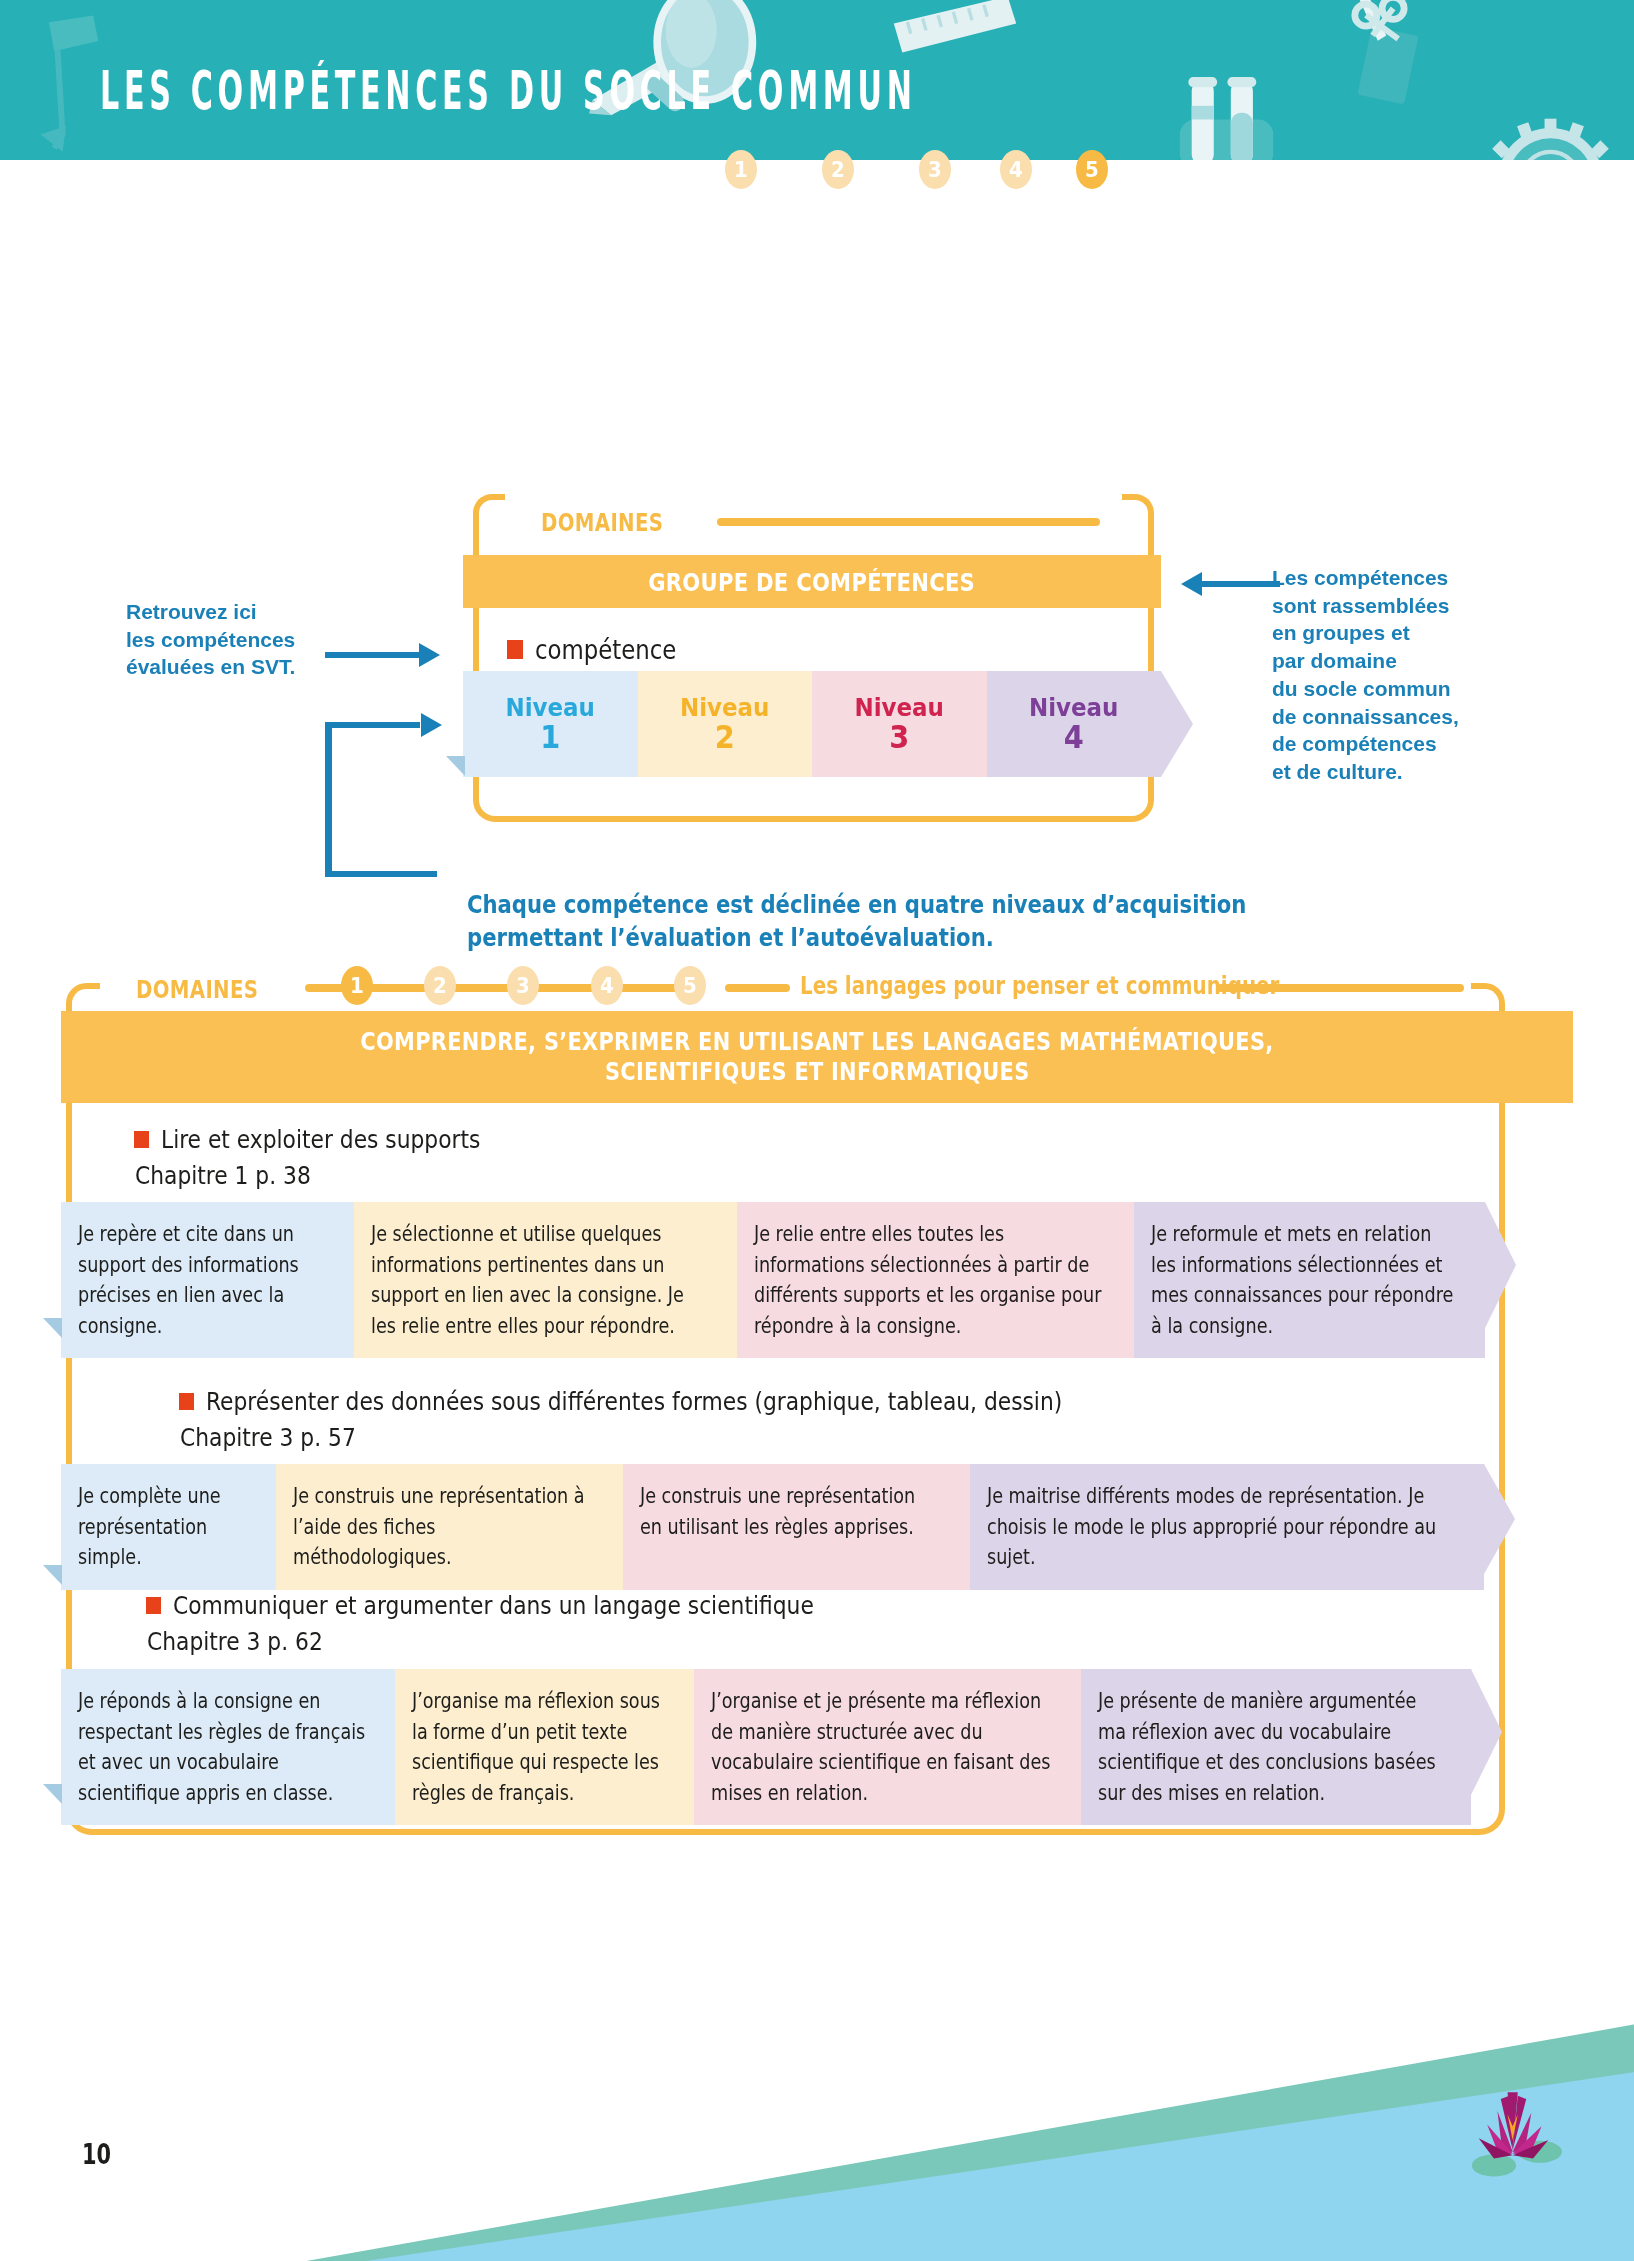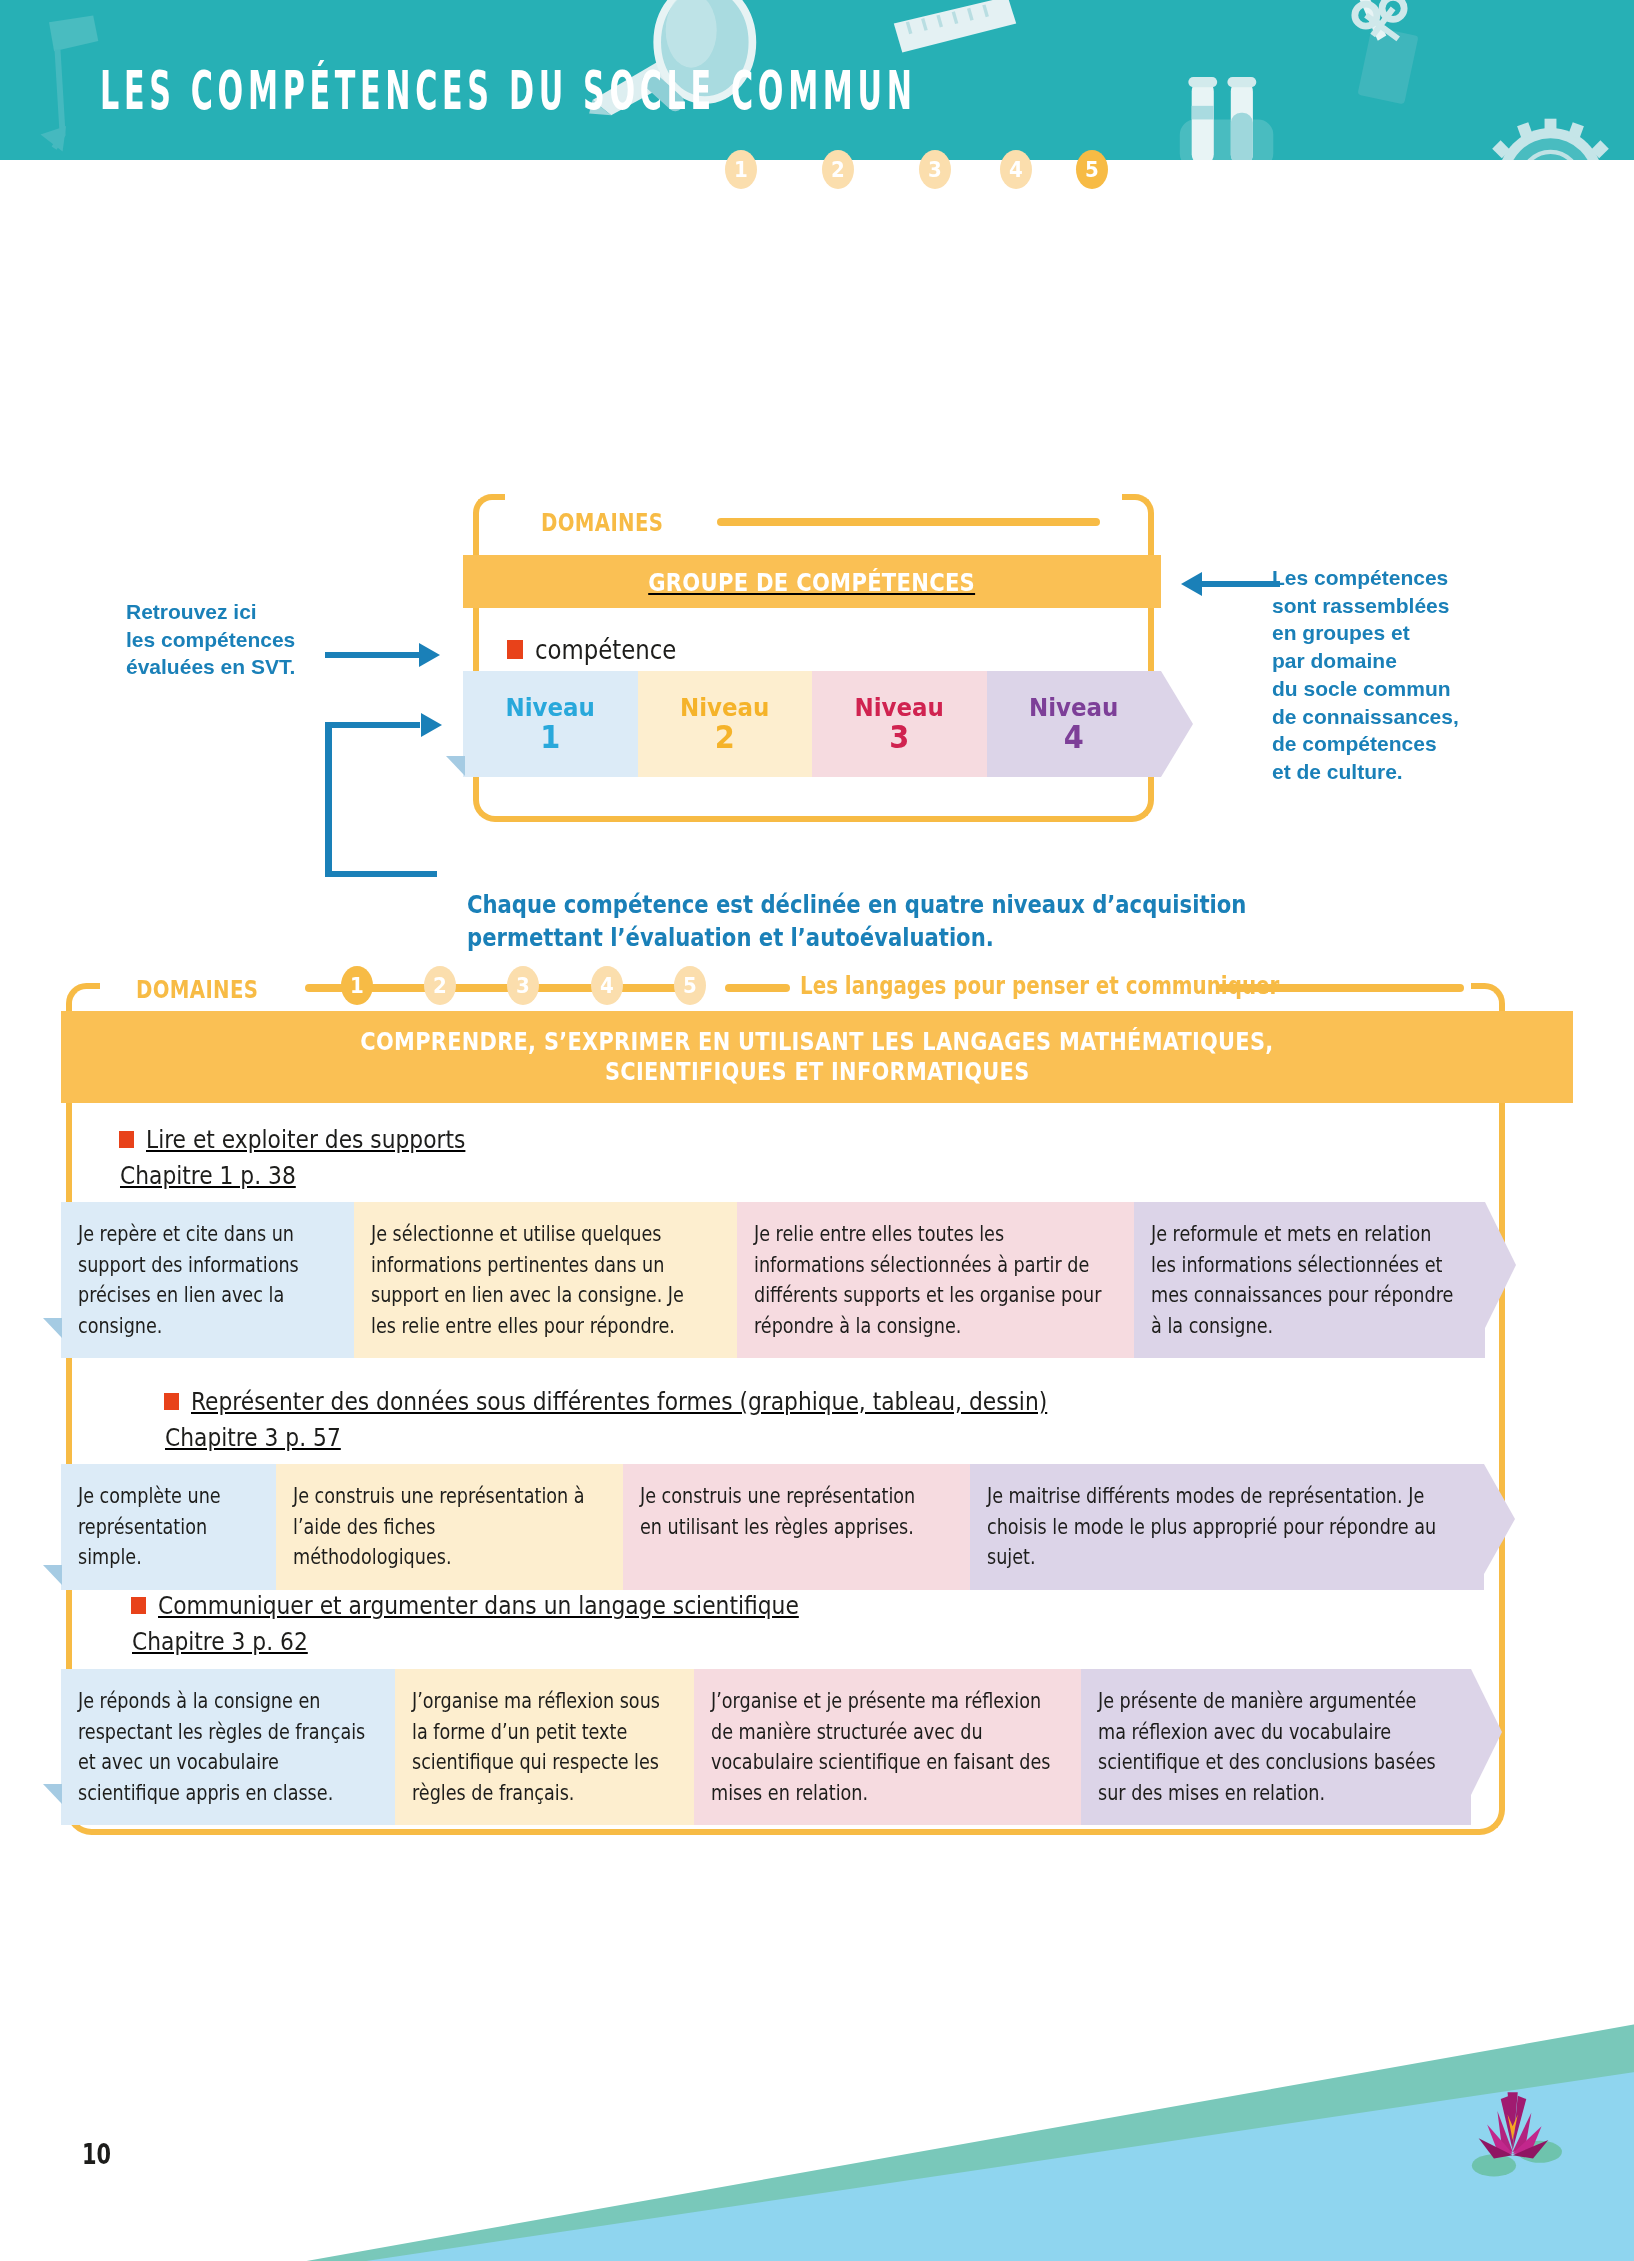--- a/index.html
+++ b/index.html
@@ -100,21 +100,21 @@
     font-size: 22px;
     display: flex; align-items: center; justify-content: center;
   }
   .dom-circle.active { background: #f7bb45; }
 
   .ex-header-bar {
     position: absolute;
     left: 463px; top: 395px;
     width: 698px; height: 53px;
     background: #fac054;
-    display: flex; align-items: center; justify-content: center; text-decoration: underline;
+    display: flex; align-items: center; justify-content: center;
   }
   .ex-header-bar span {
     font-family: "DejaVu Sans Condensed", "Liberation Sans Narrow", "Liberation Sans", sans-serif;
     font-weight: 700;
     font-size: 25.5px;
     color: #ffffff;
     letter-spacing: 0.3px;
     transform: scaleX(0.92);
   }
 
@@ -246,21 +246,21 @@
   }
   .blk-header span {
     font-family: "DejaVu Sans Condensed", "Liberation Sans Narrow", "Liberation Sans", sans-serif;
     font-weight: 700; font-size: 25px; color: #ffffff;
     letter-spacing: 0.3px;
     transform: scaleX(0.93);
   }
 
   
   .comp { position: absolute; left: 0; width: 1635px; }
-  .comp-title-wrap { position: absolute; left: 119px; text-decoration: underline; }
+  .comp-title-wrap { position: absolute; left: 134px; }
   .comp-title {
     display: flex; align-items: flex-start; gap: 12px;
     font-family: "DejaVu Sans Condensed", "Liberation Sans Narrow", "Liberation Sans", sans-serif;
     font-size: 25.5px; color: #1d1d1b;
     white-space: nowrap;
   }
   .comp-title .ctext { transform: scaleX(0.95); transform-origin: left center; }
   .comp-bullet.sm { width: 14.5px; height: 17px; margin-top: 6.8px; }
   .comp-chapter {
     margin-top: 6px; margin-left: 0.9px;

